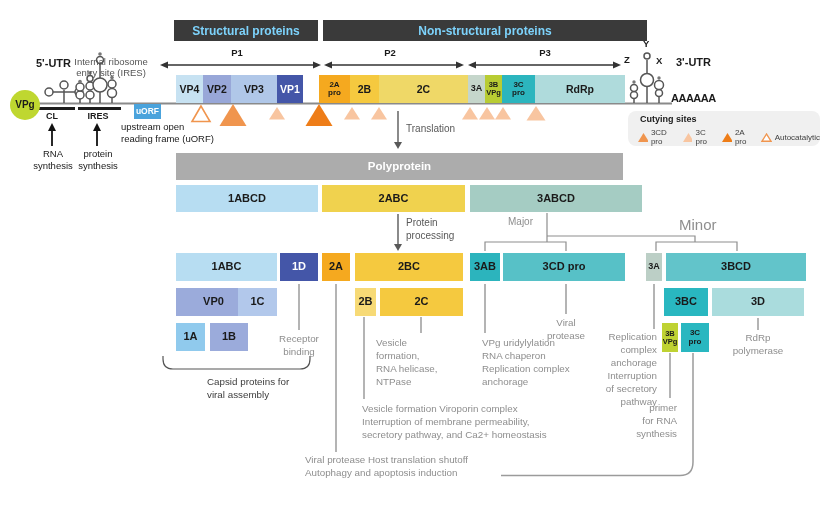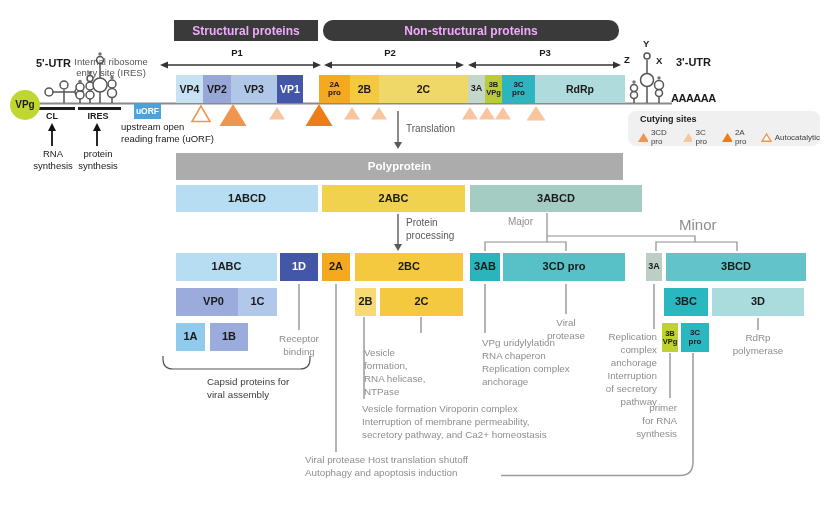--- a/index.html
+++ b/index.html
@@ -7,21 +7,21 @@
           font-family:"Liberation Sans", sans-serif;}
   #lines{position:absolute;left:0;top:0;z-index:1;}
   .bx{position:absolute;z-index:2;display:flex;align-items:center;justify-content:center;
       font-weight:bold;font-size:11px;color:#1a1a1a;white-space:pre-line;text-align:center;line-height:1.02;}
   .g{font-size:10.5px;}
   .sm{font-size:9px;}
   .tiny{font-size:7.5px;}
   .tiny2{font-size:8px;}
   .wt{color:#fff;}
   .hdr{position:absolute;z-index:2;display:flex;align-items:center;justify-content:center;
-       color:#f0abfc;font-weight:bold;font-size:12px;}
+       color:#7dd3fc;font-weight:bold;font-size:12px;}
   .lab{position:absolute;z-index:3;white-space:pre-line;}
   .bold{font-weight:bold;}
   .dk{color:#1a1a1a;}
   .gy{color:#8e8e8e;}
   .md{color:#595959;}
   .ann{position:absolute;z-index:3;font-size:9.8px;color:#8e8e8e;line-height:1.32;white-space:pre-line;}
   .ann-dark{color:#3d3d3d;}
   .legend{position:absolute;z-index:3;border-radius:8px;}
   .legend-title{position:absolute;left:12px;top:3px;font-size:9px;font-weight:bold;color:#1a1a1a;}
   .legend-items{position:absolute;left:10px;top:17px;display:flex;align-items:center;gap:5px;}
@@ -145,21 +145,21 @@
       <polygon points="352,107 344,119.5 360,119.5" fill="#F8C5A0"></polygon>
       <polygon points="379,107 371,119.5 387,119.5" fill="#F8C5A0"></polygon>
       <polygon points="470,107 462,119.5 478,119.5" fill="#F8C5A0"></polygon>
       <polygon points="487,107 479,119.5 495,119.5" fill="#F8C5A0"></polygon>
       <polygon points="503,107 495,119.5 511,119.5" fill="#F8C5A0"></polygon>
       <polygon points="536,106 526.5,120.5 545.5,120.5" fill="#F8C5A0"></polygon>
     </g>
   </svg>
 
   <div class="hdr" style="left: 174px; top: 20px; width: 144px; height: 21px; background-color: rgb(58, 58, 58);">Structural proteins</div>
-  <div class="hdr" style="left: 323px; top: 20px; width: 296px; height: 21px; background-color: rgb(58, 58, 58); border-radius: 10px;">Non-structural proteins</div>
+  <div class="hdr" style="left: 323px; top: 20px; width: 324px; height: 21px; background-color: rgb(58, 58, 58);">Non-structural proteins</div>
 
   <div class="lab dk bold" style="left:225px;top:47px;width:24px;text-align:center;font-size:9.5px;">P1</div>
   <div class="lab dk bold" style="left:378px;top:47px;width:24px;text-align:center;font-size:9.5px;">P2</div>
   <div class="lab dk bold" style="left:533px;top:47px;width:24px;text-align:center;font-size:9.5px;">P3</div>
 
   <div class="bx circle" style="left: 10px; top: 90px; width: 30px; height: 30px; font-size: 10px; background-color: rgb(191, 215, 48);">VPg</div>
   <div class="lab dk bold" style="left:36px;top:57px;font-size:11px;">5'-UTR</div>
   <div class="lab" style="left:60px;top:20px;width:102px;text-align:center;font-size:9.5px;color:#555;margin-top:36px;">Internal ribosome
 entry site (IRES)</div>
   <div class="lab dk bold" style="left:41px;top:111px;width:22px;text-align:center;font-size:9px;">CL</div>
@@ -256,21 +256,21 @@
   <div class="bx" style="left: 210px; top: 323px; width: 38px; height: 28px; background-color: rgb(155, 171, 219);">1B</div>
   <div class="bx tiny" style="left: 662px; top: 323px; width: 16px; height: 29px; background-color: rgb(191, 210, 50);">3B
 VPg</div>
   <div class="bx tiny2" style="left: 681px; top: 323px; width: 28px; height: 29px; background-color: rgb(41, 183, 192);">3C
 pro</div>
 
   <div class="ann" style="left:269px;top:333px;width:60px;text-align:center;">Receptor
 binding</div>
   <div class="ann ann-dark" style="left:207px;top:376px;">Capsid proteins for
 viral assembly</div>
-  <div class="ann" style="left:364px;top:347px;">Vesicle
+  <div class="ann" style="left:364px;top:337px;padding-left:12px;">Vesicle
 formation,
 RNA helicase,
 NTPase</div>
   <div class="ann" style="left:482px;top:337px;">VPg uridylylation
 RNA chaperon
 Replication complex
 anchorage</div>
   <div class="ann" style="left:536px;top:317px;width:60px;text-align:center;">Viral protease</div>
   <div class="ann" style="left:600px;top:331px;width:57px;text-align:right;">Replication
 complex

